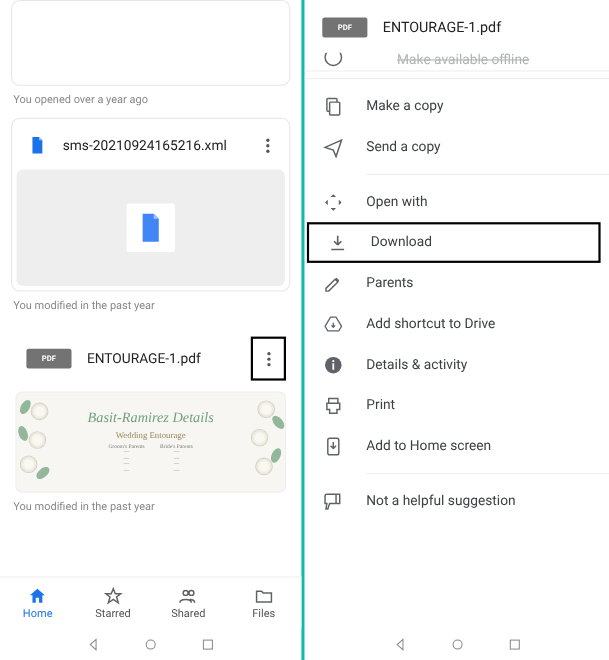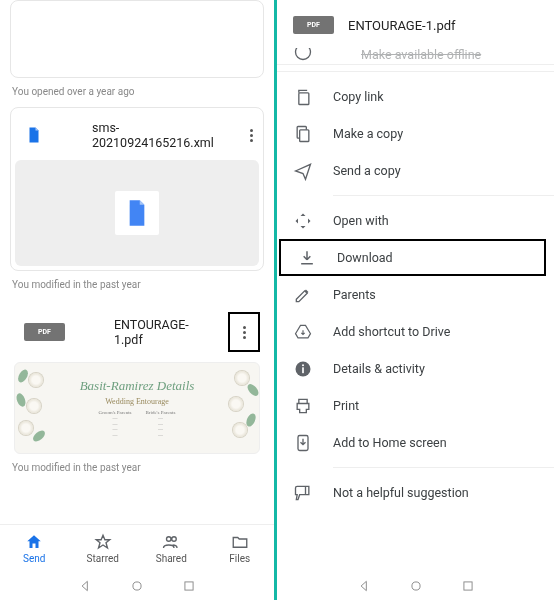--- a/index.html
+++ b/index.html
@@ -2,21 +2,21 @@
 <html><head>
 <meta charset="utf-8">
 <style>
   * { box-sizing: border-box; margin: 0; padding: 0; }
   body { font-family: Roboto, "Helvetica Neue", Arial, sans-serif; background: #fff; width: 554px; height: 600px; overflow: hidden; position: relative; }
   .screen { position: absolute; top: 0; height: 600px; background: #fff; }
   .left { left: 0; width: 277px; border-right: 3px solid #14b8a6; }
   .right { left: 277px; width: 277px; }
   .border-card { margin: 0 10px; border: 1px solid #e6e6e6; border-radius: 8px; padding-bottom: 4px; }
   .meta-line { font-size: 10px; color: #888; padding: 8px 12px 0 12px; }
-  .title-row { display: flex; align-items: center; padding: 12px 4px 10px 4px; position: relative; gap: 35px; }
+  .title-row { display: flex; align-items: center; padding: 12px 4px 10px 4px; position: relative; }
   .pdf-icon { width: 41px; height: 18px; background: #737373; color: #fff; font-size: 7px; font-weight: bold; display: flex; align-items: center; justify-content: center; border-radius: 2px; margin-left: 10px; }
   .file-icon-blue { width: 18px; height: 18px; margin-left: 10px; }
   .file-title { font-size: 12.5px; color: #222; margin-left: 14px; flex: 1; }
   .more-btn { width: 24px; height: 24px; display: flex; flex-direction: column; align-items: center; justify-content: center; margin-right: 4px; }
   .more-btn .dot { width: 3px; height: 3px; background: #555; border-radius: 50%; margin: 1px 0; }
   .more-highlight { border: 2px solid #000; padding: 6px 0; width: 32px; display: flex; justify-content: center; }
   .thumb { background: #eee; border-radius: 6px; margin: 0 4px; height: 106px; display: flex; align-items: center; justify-content: center; }
   .thumb-white { background: #fff; width: 44px; height: 44px; display: flex; align-items: center; justify-content: center; border-radius: 2px; }
   .big-file-icon { width: 22px; height: 26px; }
   .thumb-img { margin: 0 4px; border-radius: 6px; overflow: hidden; height: 92px; background: #f7f6f2; border: 1px solid #eee; display: flex; align-items: center; justify-content: center; position: relative; }
@@ -140,21 +140,21 @@
       </div>
     </div>
   </div>
   <div class="meta-line">You modified in the past year</div>
 
   <div class="bottom-nav">
     <div class="nav-item active">
       <svg class="nav-icon" viewBox="0 0 24 24">
           <path fill="#1a73e8" d="M12 3l9 8h-3v9h-4v-6h-4v6H6v-9H3z"></path>
         </svg>
-      <span>Send</span>
+      <span>Home</span>
     </div>
     <div class="nav-item">
       <svg class="nav-icon" viewBox="0 0 24 24">
           <path fill="none" stroke="#5f6368" stroke-width="1.8" d="M12 3l2.5 6H21l-5 4 2 7-6-4-6 4 2-7-5-4h6.5z"></path>
         </svg>
       <span>Starred</span>
     </div>
     <div class="nav-item">
       <svg class="nav-icon" viewBox="0 0 24 24">
           <path fill="none" stroke="#5f6368" stroke-width="1.8" d="M9 11a3 3 0 100-6 3 3 0 000 6zm7 0a3 3 0 100-6 3 3 0 000 6zM2 20c0-3 4-4 7-4s7 1 7 4M14 16c2 0 6 .5 6 4"></path>
@@ -196,29 +196,20 @@
     </span>
     <span class="mi-label" style="margin-left:20px;font-size:12.5px;color:#3c4043;text-decoration:line-through;opacity:.4">Make available offline</span>
   </div>
   <div style="height:1px;background:#eee;margin-top:2px"></div>
 
   <div class="menu-sep" style="margin-left:0"></div>
 
   <div class="menu-item">
     <span class="mi-icon">
         <svg viewBox="0 0 24 24" width="20">
-          <rect x="7" y="7" width="12" height="14" rx="1" fill="none" stroke="#5f6368" stroke-width="1.6"></rect>
-          <path d="M7 7V4h10" fill="none" stroke="#5f6368" stroke-width="1.6"></path>
-        </svg>
-      </span>
-    <span class="mi-label">Copy link</span>
-  </div>
-  <div class="menu-item">
-    <span class="mi-icon">
-        <svg viewBox="0 0 24 24" width="20">
           <rect x="5" y="3" width="11" height="14" rx="1" fill="none" stroke="#5f6368" stroke-width="1.6"></rect>
           <rect x="8" y="7" width="11" height="14" rx="1" fill="#fff" stroke="#5f6368" stroke-width="1.6"></rect>
         </svg>
       </span>
     <span class="mi-label">Make a copy</span>
   </div>
   <div class="menu-item">
     <span class="mi-icon">
         <svg viewBox="0 0 24 24" width="20">
           <path d="M3 12l18-8-6 18-3-7z" fill="none" stroke="#5f6368" stroke-width="1.6"></path>

